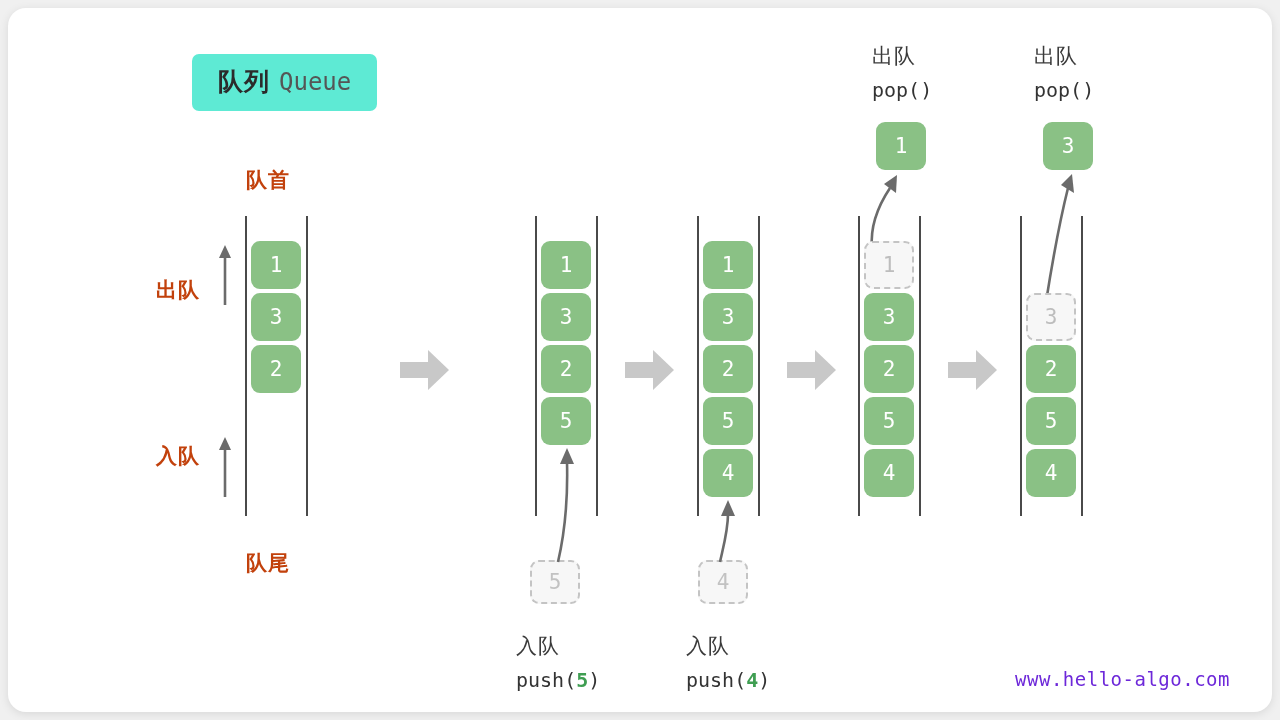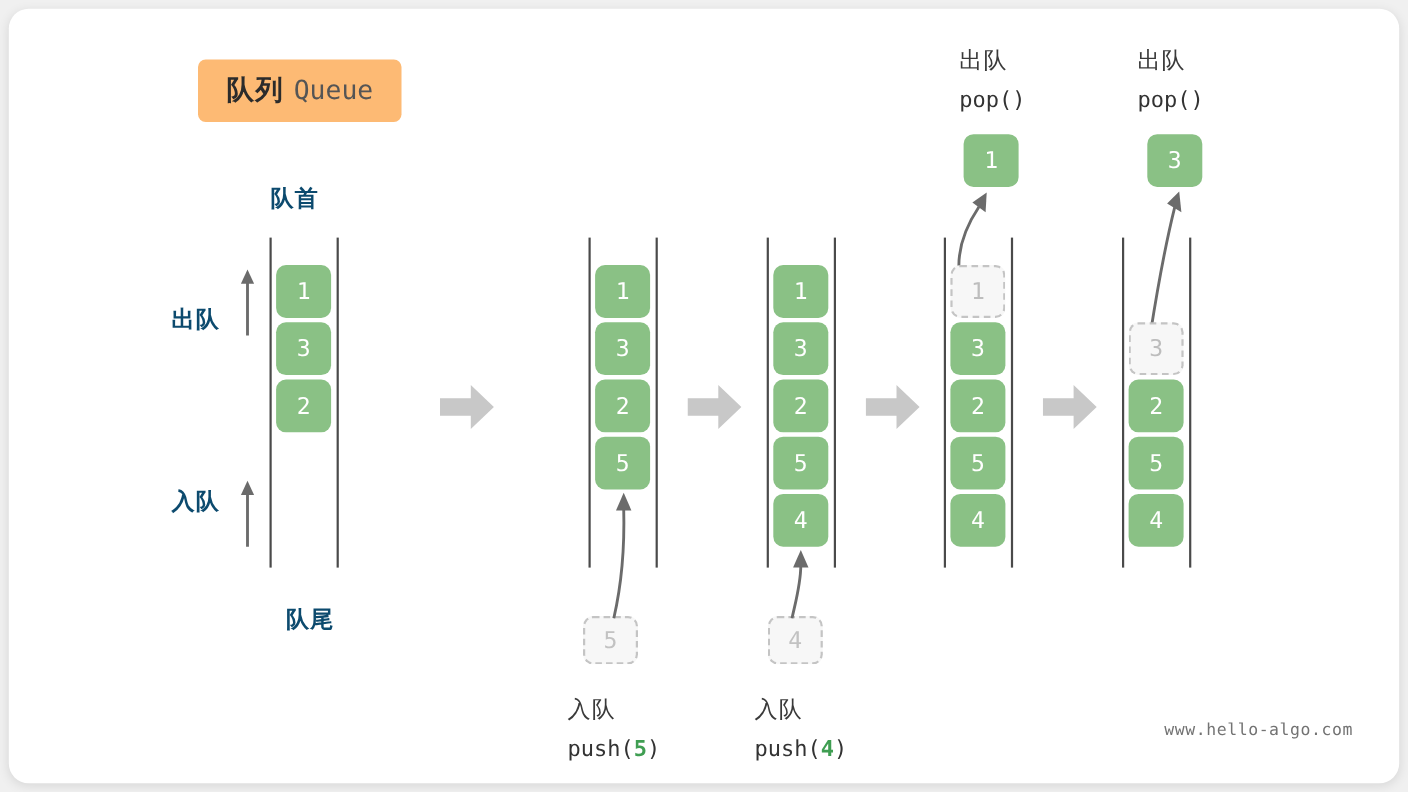--- a/index.html
+++ b/index.html
@@ -22,24 +22,24 @@
     width: 1264px;
     height: 704px;
     background: #ffffff;
     border-radius: 18px;
     box-shadow: 0 2px 10px rgba(0,0,0,0.10);
   }
 
   
   #title-badge {
     position: absolute;
-    left: 172px;
+    left: 184px;
     top: 46px;
     padding: 11px 26px 13px 26px;
-    background: #fdba74;
+    background: #5eead4;
     border-radius: 7px;
     white-space: nowrap;
   }
   #title-badge .cn {
     font-size: 25px;
     font-weight: bold;
     color: #2b2b2b;
     letter-spacing: 1px;
   }
   #title-badge .en {
@@ -47,21 +47,21 @@
     color: #555555;
     font-family: "DejaVu Sans Mono", "Liberation Mono", monospace;
     margin-left: 9px;
   }
 
   
   .hdr-cn {
     position: absolute;
     font-size: 21px;
     font-weight: bold;
-    color: #0c4a6e;
+    color: #c2410c;
     white-space: nowrap;
     letter-spacing: 1px;
   }
   .op-label {
     position: absolute;
     text-align: left;
     white-space: nowrap;
     line-height: 35px;
   }
   .op-label .cn {
@@ -122,39 +122,39 @@
   
   .block-arrow { position: absolute; }
 
   
   .curve { position: absolute; overflow: visible; }
 
   
   #watermark {
     position: absolute;
     right: 42px;
-    bottom: 40px;
-    font-size: 15px;
-    color: #737373;
+    bottom: 22px;
+    font-size: 19px;
+    color: #6d28d9;
     font-family: "DejaVu Sans Mono", "Liberation Mono", monospace;
     letter-spacing: 0.5px;
   }
 </style>
 </head>
 <body>
 
 <div id="stage">
   <div id="card">
 
     <div id="title-badge">
       <span class="cn">队列</span><span class="en">Queue</span>
     </div>
 
     <div class="hdr-cn" style="left:238px; top:158px;">队首</div>
-    <div class="hdr-cn" style="left:252px; top:541px;text-align:center;">队尾</div>
+    <div class="hdr-cn" style="left:238px; top:541px;text-align:center;">队尾</div>
 
     <div class="hdr-cn" style="left:148px; top:268px;">出队</div>
     <svg class="dir-arrow" style="left:206px; top:236px;" width="22" height="62" viewBox="0 0 22 62">
       <line x1="11" y1="61" x2="11" y2="10" stroke="#6b6b6b" stroke-width="2.6"></line>
       <path d="M11 1 L17 14 L5 14 Z" fill="#6b6b6b"></path>
     </svg>
 
     <div class="hdr-cn" style="left:148px; top:434px;">入队</div>
     <svg class="dir-arrow" style="left:206px; top:428px;" width="22" height="62" viewBox="0 0 22 62">
       <line x1="11" y1="61" x2="11" y2="10" stroke="#6b6b6b" stroke-width="2.6"></line>

